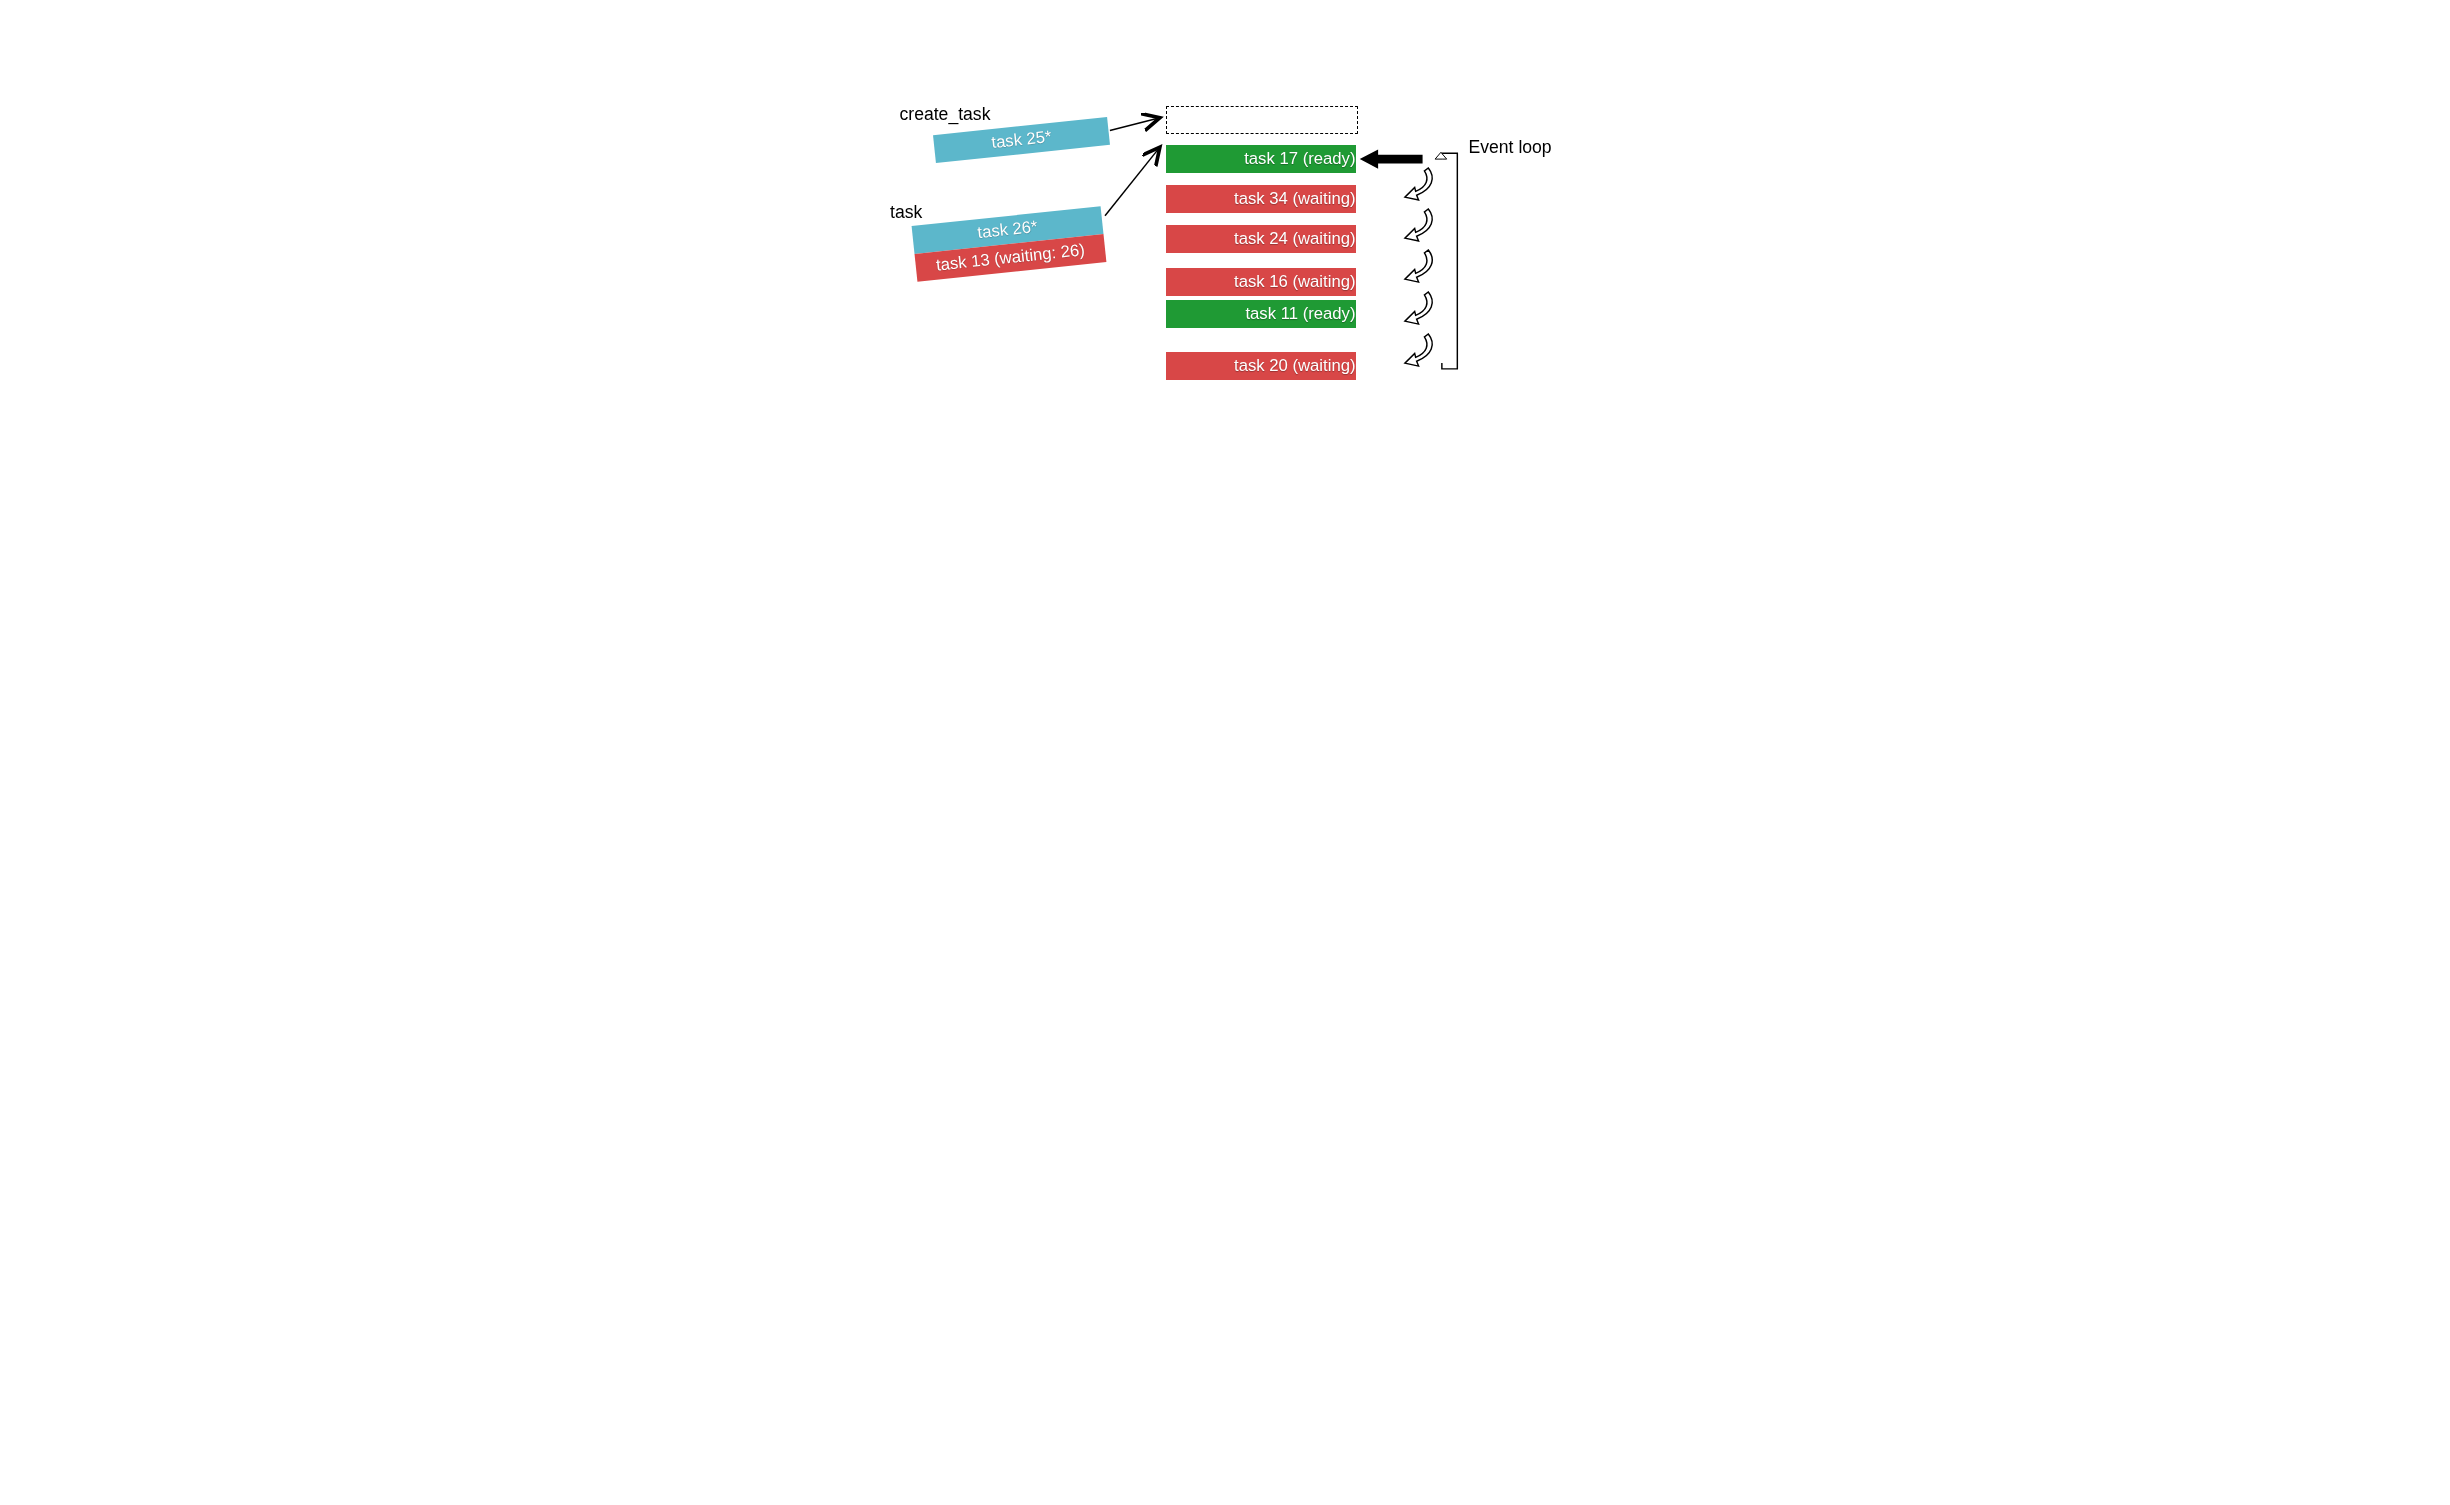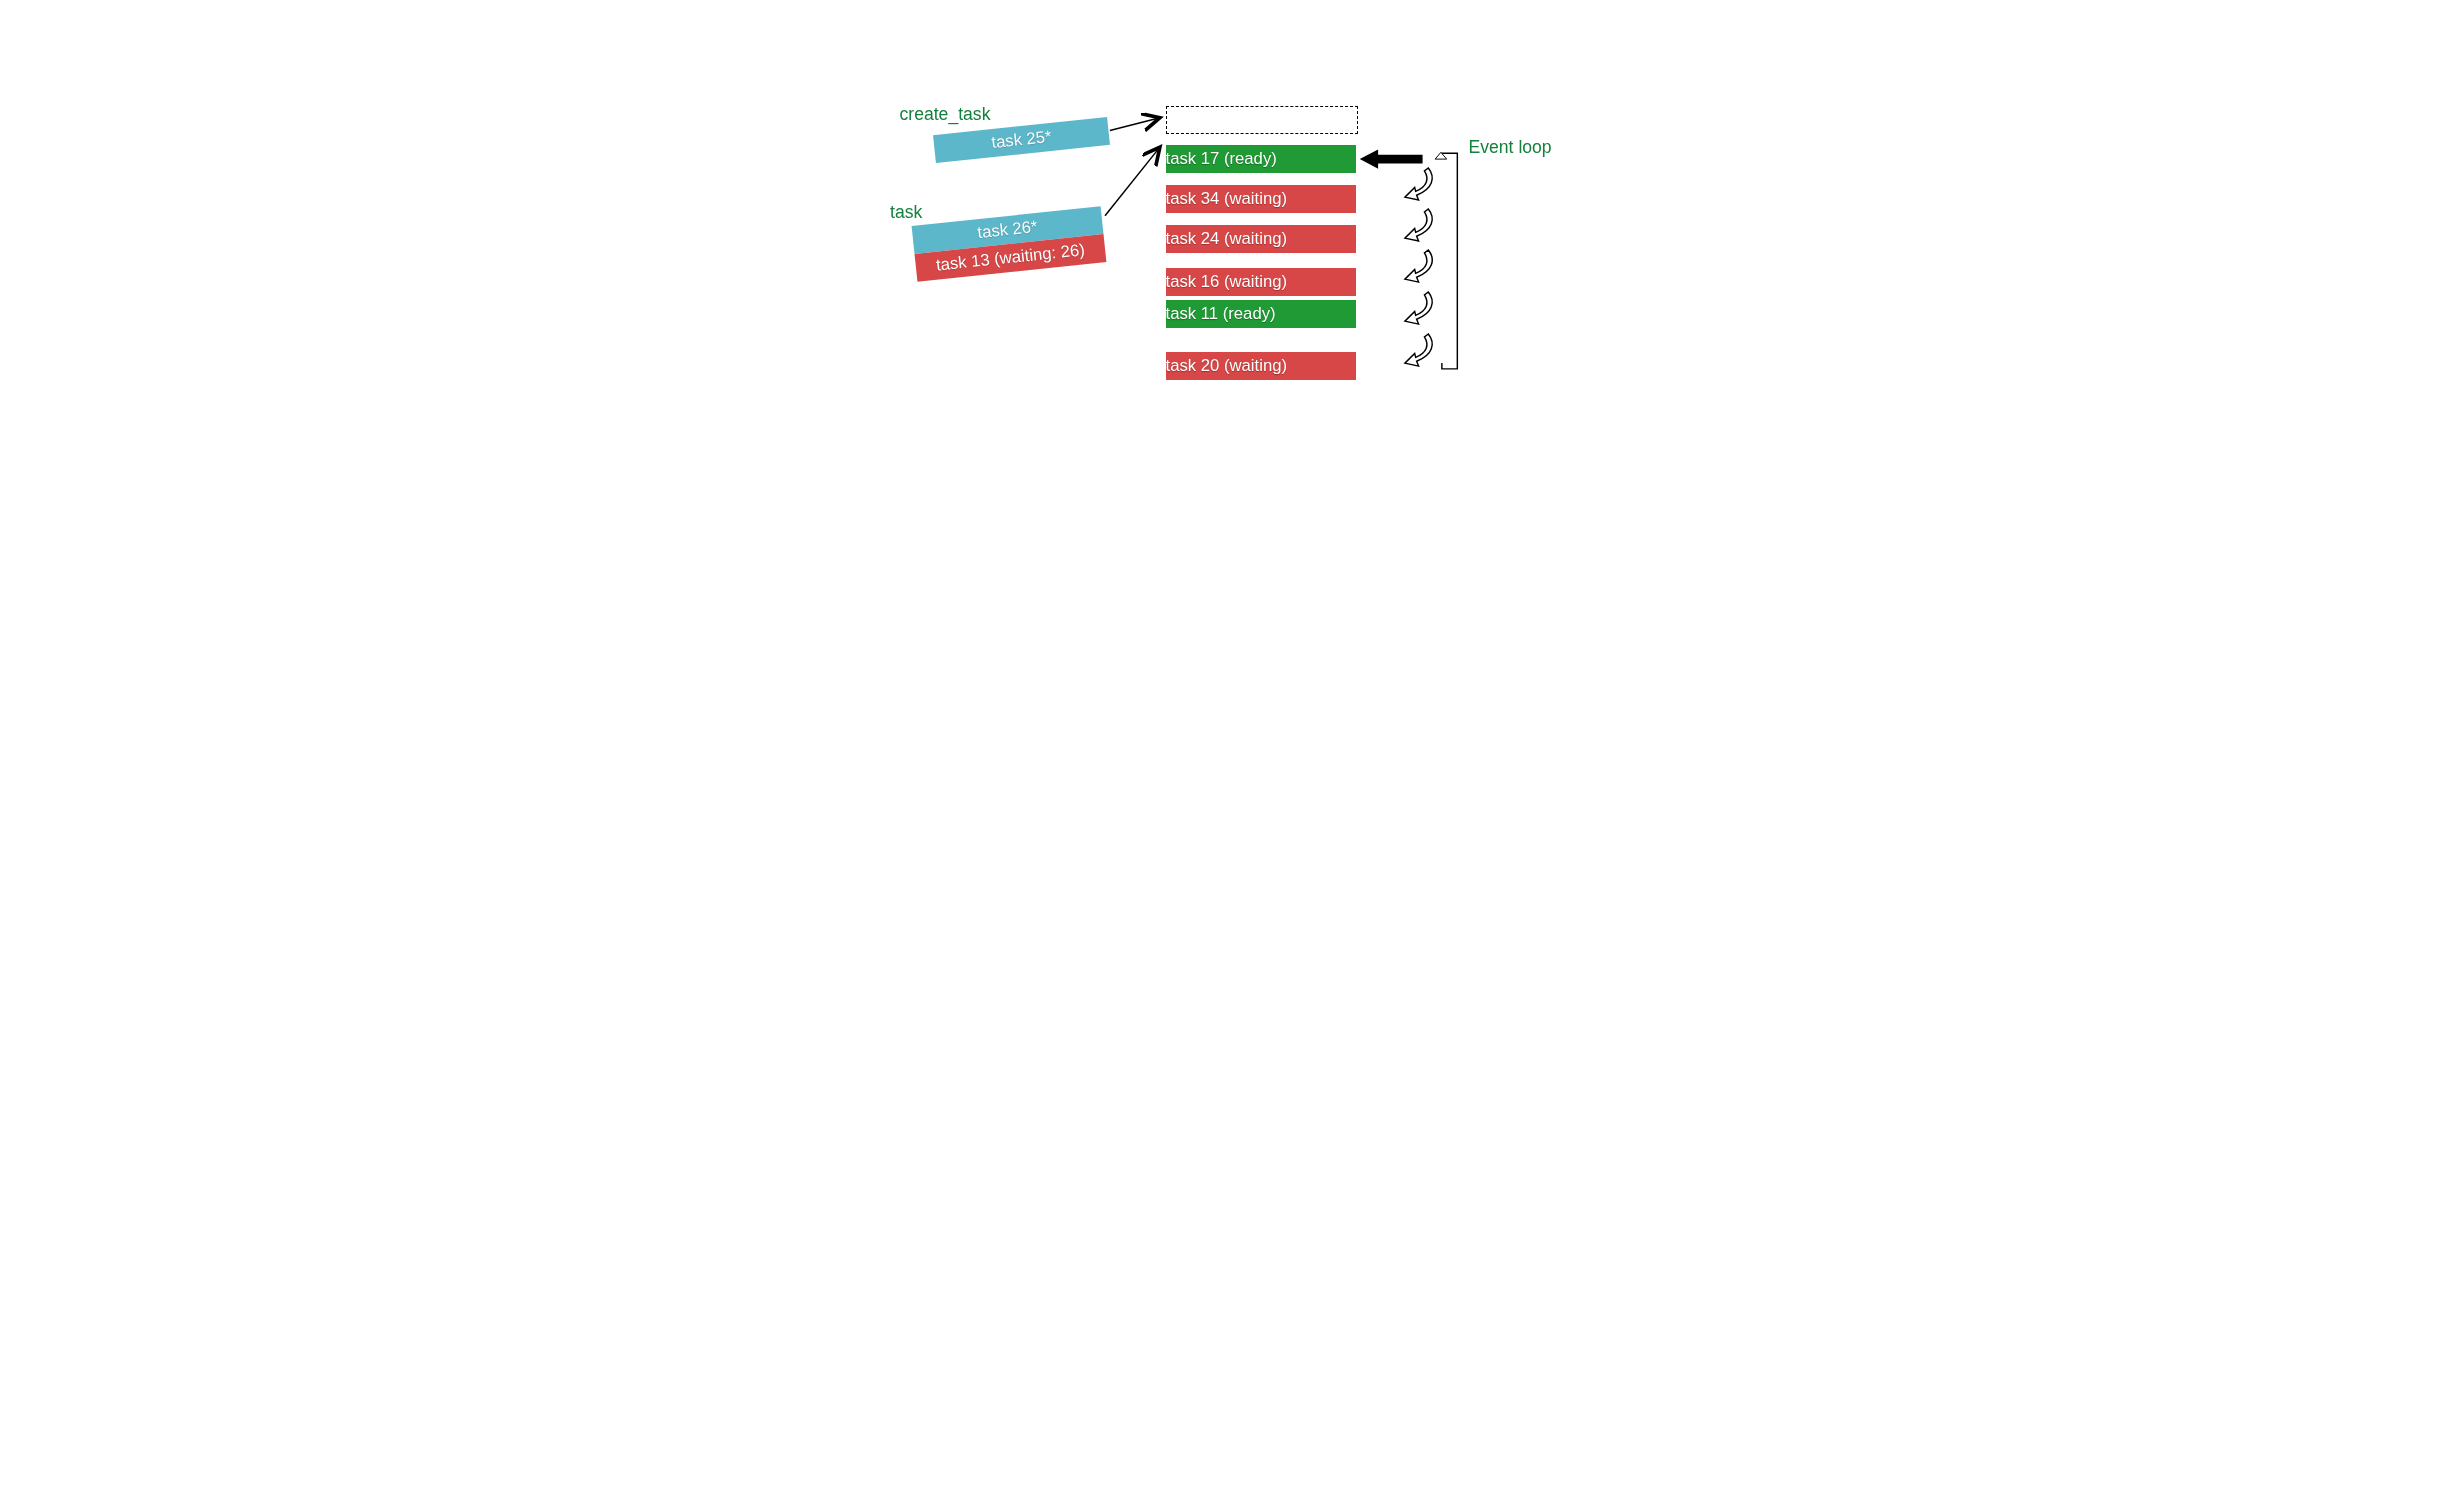--- a/index.html
+++ b/index.html
@@ -1,21 +1,21 @@
 <!DOCTYPE html>
 <html style="font-size:7.8px"><head>
 <meta charset="utf-8">
 <style>
   html,body{margin:0;padding:0;width:100%;height:100%;background:#fff;font-family:Helvetica,Arial,sans-serif}
   .stage{position:relative;width:721px;height:405px;margin:0 auto;font-size:15.7px;color:#111}
   .title-bar{position:absolute;left:3.9px;top:2.9px;width:713px;height:46px;background:#44a8c1;border-radius:1px;text-align:center}
   .title-text{font-size:31px;font-weight:700;color:#fff;line-height:46px;text-shadow:0 0.5px 1px rgba(0,0,0,.25)}
-  .label{position:absolute;font-size:17.6px;color:#15803d}
+  .label{position:absolute;font-size:17.6px;color:#000000}
   .dashed-slot{position:absolute;left:301px;top:106px;width:190px;height:25.5px;border:1.5px dashed #000;border-radius:1px}
-  .queue-box{position:absolute;left:301px;width:190px;height:28px;text-align:left;line-height:28px;color:#fff;font-size:16.7px;text-shadow:0 0.5px 1px rgba(0,0,0,.3)}
+  .queue-box{position:absolute;left:301px;width:190px;height:28px;text-align:right;line-height:28px;color:#fff;font-size:16.7px;text-shadow:0 0.5px 1px rgba(0,0,0,.3)}
   .ready{background:#1f9a34}
   .waiting{background:#d84747}
   .teal{background:#5cb7cb}
   .rot-box{position:absolute;color:#fff;font-size:16.7px;text-align:center;text-shadow:0 0.5px 1px rgba(0,0,0,.3)}
   svg.abs{position:absolute;overflow:visible}
 </style>
 </head>
 <body>
 
 <div class="stage">

